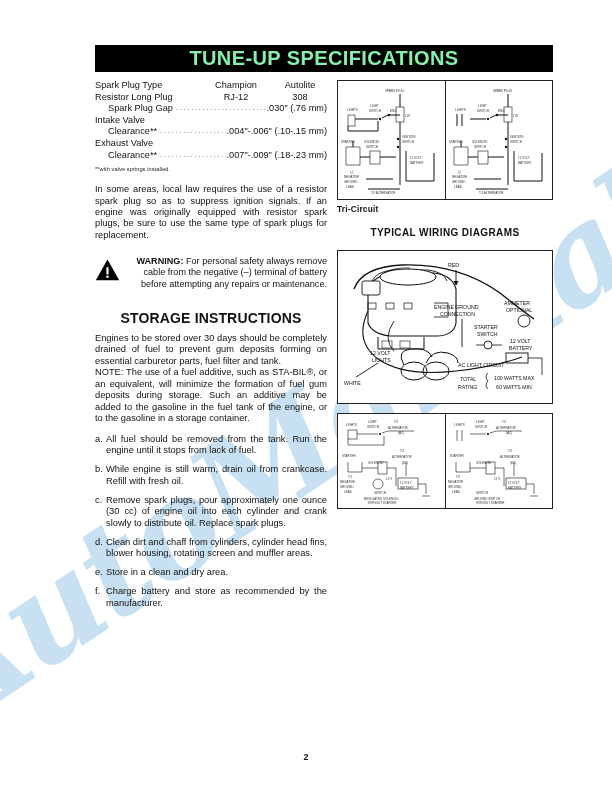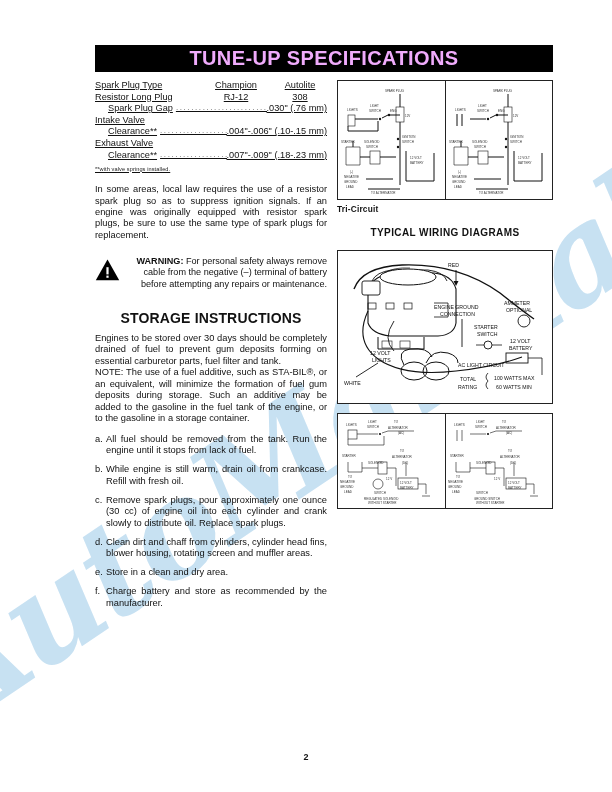--- a/index.html
+++ b/index.html
@@ -27,30 +27,30 @@
   }
 
   
   .banner{
     position:absolute;left:95px;top:45px;width:458px;height:27px;
     background:#000;
     display:flex;align-items:center;justify-content:center;
     z-index:10;
   }
   .banner h1{
-    margin:0;color:#f0abfc;font-size:20px;font-weight:700;
+    margin:0;color:#86efac;font-size:20px;font-weight:700;
     letter-spacing:.4px;font-family:"Liberation Sans", sans-serif;
   }
 
   
   .left-col{
     position:absolute;left:95px;top:80px;width:232px;z-index:20;
   }
 
-  .spec-table{font-size:9.2px;line-height:11.6px;text-decoration:underline;}
+  .spec-table{font-size:9.2px;line-height:11.6px;}
   .spec-row{display:flex;align-items:baseline;white-space:nowrap;}
   .spec-name{flex:0 0 auto;}
   .spec-name.ind{padding-left:13px;}
   .spec-spacer{flex:1 1 auto;}
   .col-champ{width:74px;text-align:center;flex:0 0 74px;}
   .col-auto{width:54px;text-align:center;flex:0 0 54px;}
   .leader{
     flex:1 1 auto;overflow:hidden;white-space:nowrap;
     letter-spacing:1.6px;font-size:8px;color:#555;
     padding:0 3px;position:relative;top:-1px;

